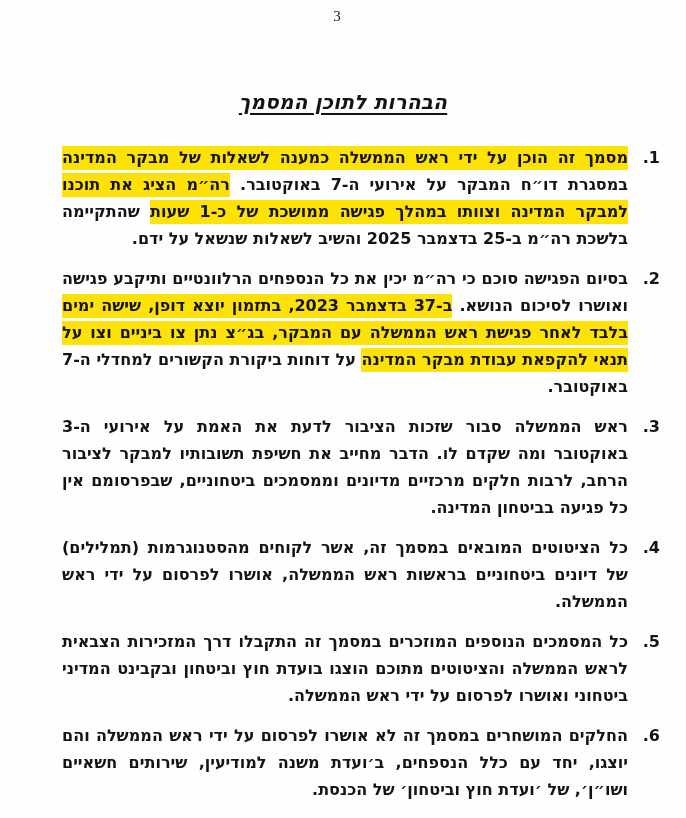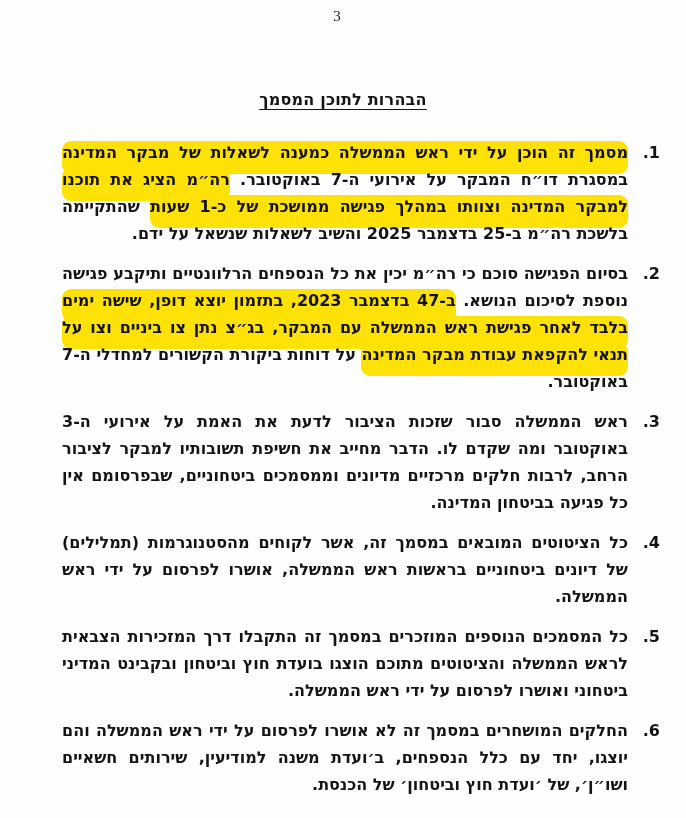--- a/index.html
+++ b/index.html
@@ -25,25 +25,26 @@
     right: 12px;
     text-align: center;
     font-family: "Liberation Serif", "DejaVu Serif", serif;
     font-size: 15px;
     font-weight: 400;
     color: #222;
   }
   .doc-title {
     margin: 90px 0 12px 0;
     text-align: center;
-    font-size: 16px;
+    font-size: 20px;
     font-weight: 700;
     text-decoration: underline;
     text-underline-offset: 4px;
     letter-spacing: 0.2px;
+    font-style: italic;
   }
   ol.clauses {
     list-style: none;
     margin: 30px 58px 0 62px;
     padding: 0;
   }
   ol.clauses > li {
     position: relative;
     margin: 0 0 13px 0;
     font-size: 16px;
@@ -58,22 +59,21 @@
     top: 0;
     width: 30px;
     text-align: left;
     white-space: nowrap;
     font-weight: 700;
   }
   .hl {
     background: #ffe205;
     box-decoration-break: clone;
     -webkit-box-decoration-break: clone;
-    padding: 2px 0 12px 0;
-    border-radius: 9px;
+    padding: 2px 0 3px 0;
   }
   .blue-text {
     color: #1e63ce;
   }
 </style>
 </head>
 <body>
 
 <div class="doc-page">
 
@@ -83,21 +83,21 @@
 
   <ol class="clauses">
 
     <li>
       <span class="clause-num">1.</span>
       <span class="hl">מסמך זה הוכן על ידי ראש הממשלה כמענה לשאלות של מבקר המדינה</span><span> במסגרת דו״ח המבקר על אירועי ה-7 באוקטובר. </span><span class="hl">רה״מ הציג את תוכנו למבקר המדינה וצוותו במהלך פגישה ממושכת של כ-1 שעות</span><span> שהתקיימה בלשכת רה״מ ב-25 בדצמבר 2025 והשיב לשאלות שנשאל על ידם.</span>
     </li>
 
     <li>
       <span class="clause-num">2.</span>
-      <span>בסיום הפגישה סוכם כי רה״מ יכין את כל הנספחים הרלוונטיים ותיקבע פגישה נוספת לסיכום הנושא. </span><span class="hl">ב-47 בדצמבר 2023, בתזמון יוצא דופן, שישה ימים בלבד לאחר פגישת ראש הממשלה עם המבקר, בג״צ נתן צו ביניים וצו על תנאי להקפאת עבודת מבקר המדינה</span><span> על דוחות ביקורת הקשורים למחדלי ה-7 באוקטובר.</span>
+      <span>בסיום הפגישה סוכם כי רה״מ יכין את כל הנספחים הרלוונטיים ותיקבע פגישה ואושרו לסיכום הנושא. </span><span class="hl">ב-37 בדצמבר 2023, בתזמון יוצא דופן, שישה ימים בלבד לאחר פגישת ראש הממשלה עם המבקר, בג״צ נתן צו ביניים וצו על תנאי להקפאת עבודת מבקר המדינה</span><span> על דוחות ביקורת הקשורים למחדלי ה-7 באוקטובר.</span>
     </li>
 
     <li>
       <span class="clause-num">3.</span>
       <span>ראש הממשלה סבור שזכות הציבור לדעת את האמת על אירועי ה-3 באוקטובר ומה שקדם לו. הדבר מחייב את חשיפת תשובותיו למבקר לציבור הרחב, לרבות חלקים מרכזיים מדיונים וממסמכים ביטחוניים, שבפרסומם אין כל פגיעה בביטחון המדינה.</span>
     </li>
 
     <li>
       <span class="clause-num">4.</span>
       <span>כל הציטוטים המובאים במסמך זה, אשר לקוחים מהסטנוגרמות (תמלילים) של דיונים ביטחוניים בראשות ראש הממשלה, אושרו לפרסום על ידי ראש הממשלה.</span>

